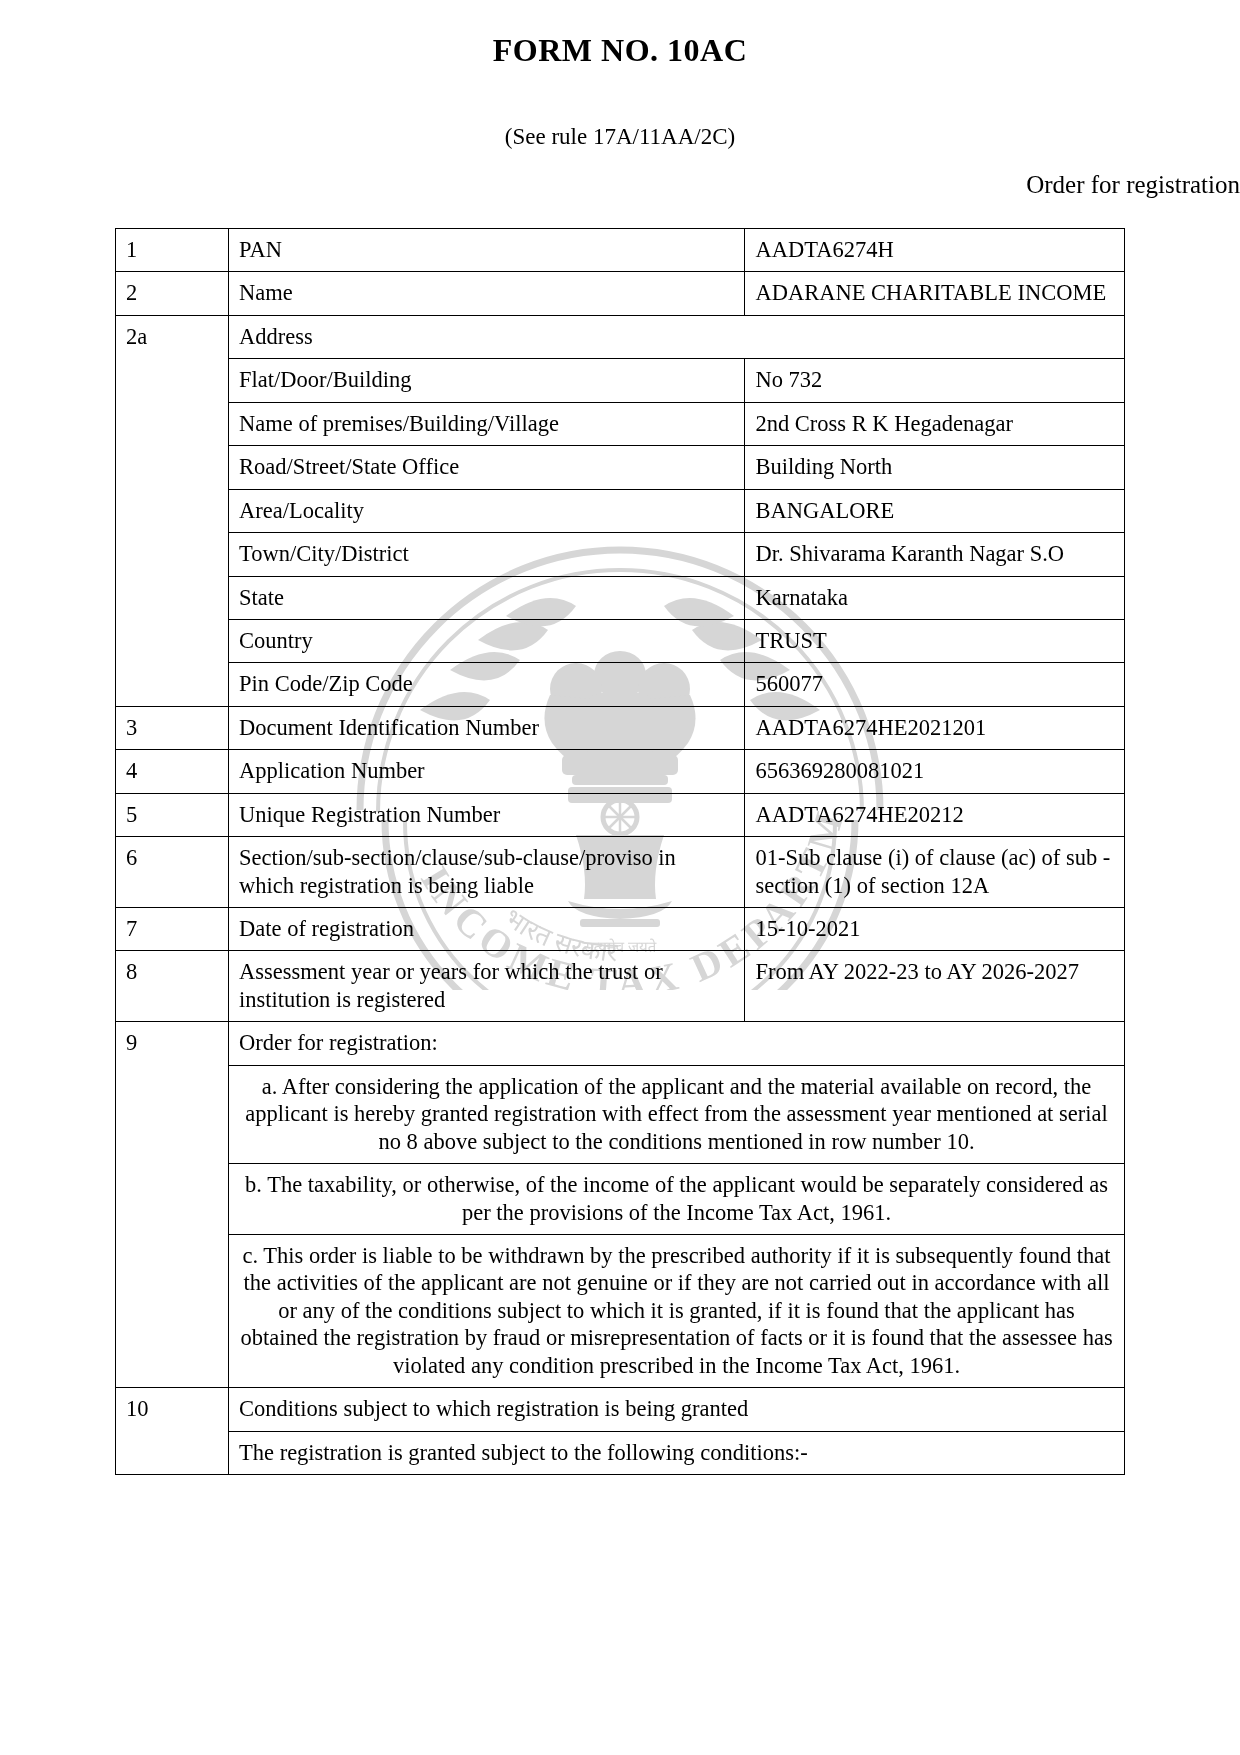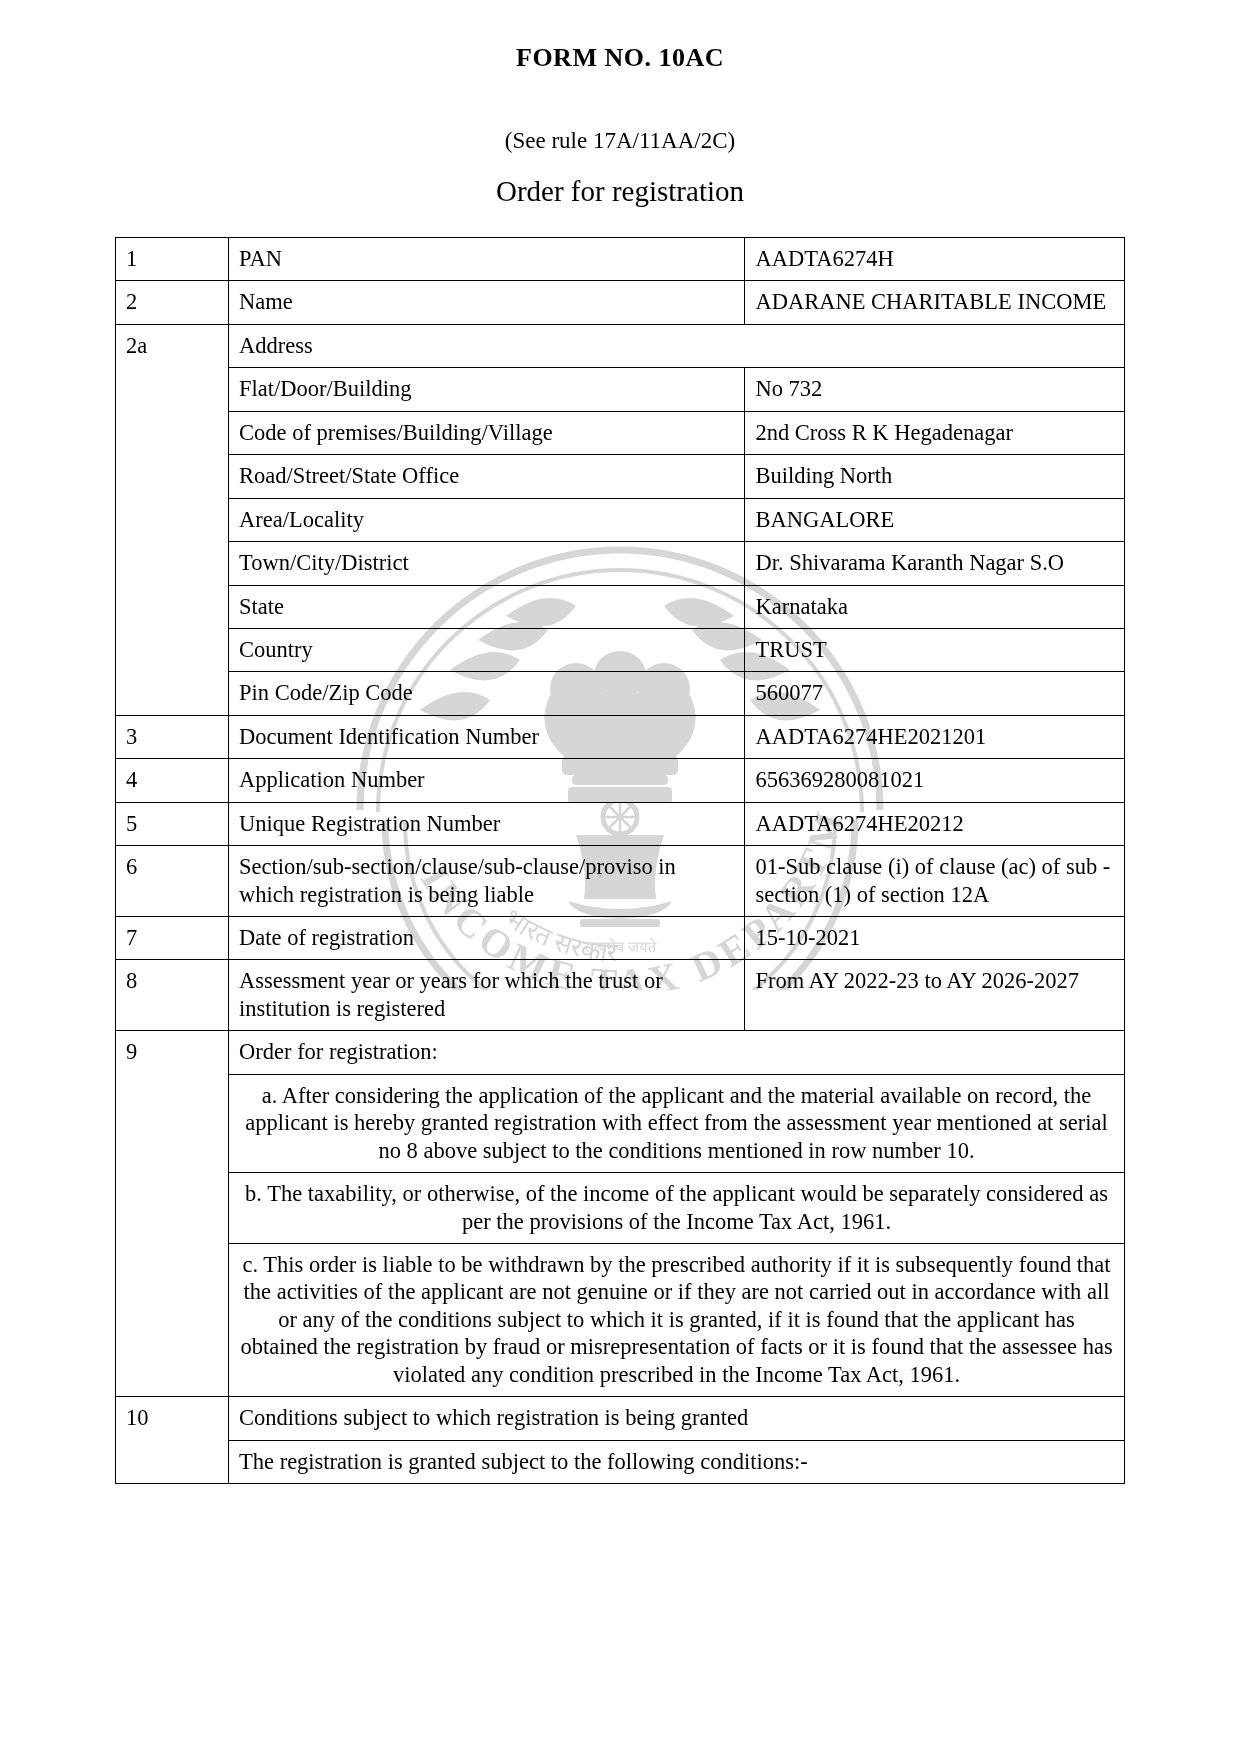--- a/index.html
+++ b/index.html
@@ -33,39 +33,39 @@
     height: 470px;
     z-index: 0;
     pointer-events: none;
     opacity: 1;
   }
   .watermark svg { display: block; width: 100%; height: 100%; }
 
   
   .doc-title {
     text-align: center;
-    font-size: 26px;
+    font-size: 32px;
     font-weight: bold;
     letter-spacing: 0.5px;
     margin: 0;
-    padding-top: 43px;
+    padding-top: 32px;
     position: relative;
     z-index: 2;
   }
   .doc-rule {
     text-align: center;
     font-size: 23px;
     margin: 8px;
     padding-top: 47px;
     position: relative;
     z-index: 2;
   }
   .doc-sub {
-    text-align: center;
-    font-size: 29px;
+    text-align: right;
+    font-size: 25px;
     margin: 0;
     padding-top: 13px;
     position: relative;
     z-index: 2;
   }
 
   
   .form-table {
     position: relative;
     z-index: 2;
@@ -188,21 +188,21 @@
       <tr>
         <td class="c-sl" rowspan="9">2a</td>
         <td class="span-lbl-val" colspan="2">Address</td>
       </tr>
 
       <tr>
         <td class="c-lbl">Flat/Door/Building</td>
         <td class="c-val">No 732</td>
       </tr>
       <tr>
-        <td class="c-lbl">Code of premises/Building/Village</td>
+        <td class="c-lbl">Name of premises/Building/Village</td>
         <td class="c-val">2nd Cross R K Hegadenagar</td>
       </tr>
       <tr>
         <td class="c-lbl">Road/Street/State Office</td>
         <td class="c-val">Building North</td>
       </tr>
       <tr>
         <td class="c-lbl">Area/Locality</td>
         <td class="c-val">BANGALORE</td>
       </tr>

